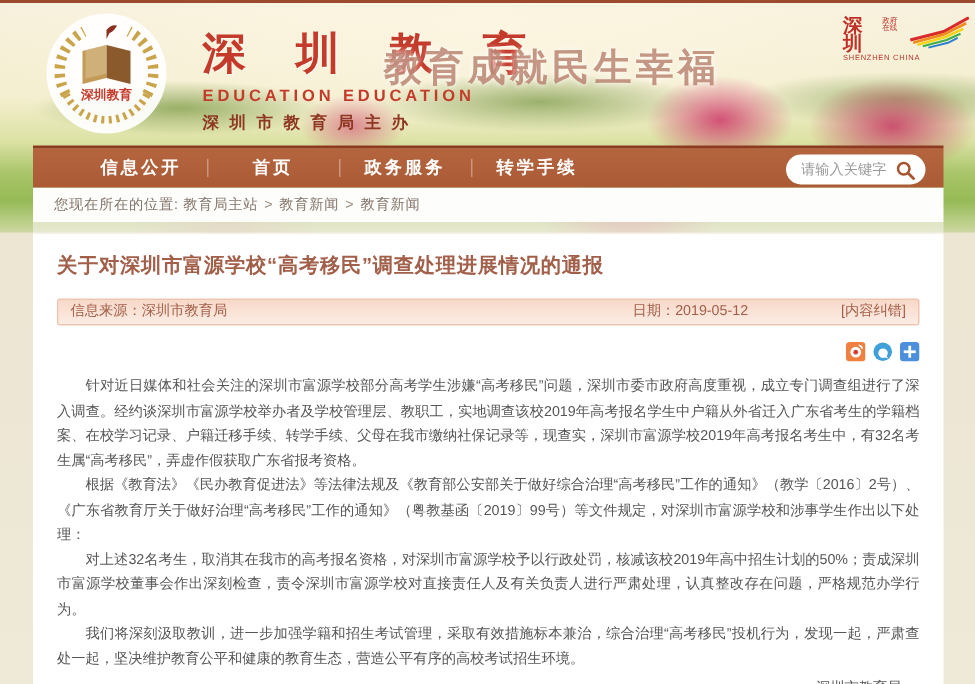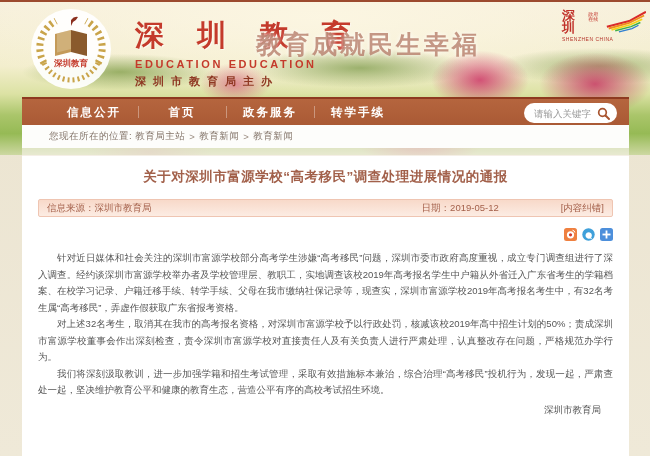--- a/index.html
+++ b/index.html
@@ -37,21 +37,21 @@
   .brand-en { font-size:11px; font-weight:bold; color:#c43a2b; letter-spacing:2.6px; margin-top:2px; }
   .brand-sub { font-size:11px; font-weight:bold; color:#8e3722; letter-spacing:7px; margin-top:4px; }
   .slogan {
     position:absolute; left:256px; top:26px;
     font-family:"Liberation Serif","DejaVu Serif",serif; font-weight:bold;
     font-size:25px; letter-spacing:3px; color:rgba(178,118,98,.75);
     text-shadow:0 0 4px rgba(255,255,255,.9); white-space:nowrap;
   }
   .city-logo { position:absolute; left:562px; top:9px; width:84px; }
   .city-logo-row { display:flex; align-items:flex-start; }
-  .city-cn { font-family:Liberation Mono, monospace; font-weight:bold; font-size:13px; color:#c03028; line-height:12px; }
+  .city-cn { font-family:Liberation Sans, sans-serif; font-weight:bold; font-size:13px; color:#c03028; line-height:12px; }
   .city-tag { font-size:5px; color:#c03028; width:16px; line-height:5px; margin-left:2px; margin-top:1px; }
   .city-en { font-size:5px; color:#b5352c; letter-spacing:.5px; margin-top:1px; }
   
   .column { position:absolute; left:22px; top:97px; width:607px; height:359px; }
   .mainnav {
     height:28px; background:linear-gradient(180deg,#b5653e 0%,#aa5a35 100%);
     border-top:2px solid #8e3a20; display:flex; align-items:center; position:relative;
     padding-left:28px;
   }
   .nav-item {
@@ -66,30 +66,30 @@
     position:absolute; right:12px; top:4px; width:93px; height:20px;
     background:#fff; border-radius:10px; display:flex; align-items:center; padding:0 6px 0 10px;
   }
   .search-pill input {
     border:none; outline:none; flex:1; font-size:9.5px; color:#555; background:transparent; min-width:0;
   }
   .search-pill input::placeholder { color:#9a9a9a; }
   .search-btn { width:14px; height:14px; border:none; background:transparent; cursor:pointer; padding:0; display:flex; align-items:center; }
   .breadcrumb {
     height:23px; background:#fdfdfb; display:flex; align-items:center;
-    font-size:9.5px; color:#84756a; padding-left:27px; letter-spacing:.5px;
+    font-size:9.5px; color:#84756a; padding-left:14px; letter-spacing:.5px;
   }
   .breadcrumb .crumb { cursor:pointer; margin:0 3px; }
   .breadcrumb .sep { margin:0 1px; color:#9a8c80; }
   .band { height:8px; background:rgba(253,248,246,.55); }
   .main {
     background:#ffffff; height:300px; padding:12px 16px 0 16px; position:relative;
   }
   .article-title {
-    text-align:center; font-size:13.5px; font-weight:bold; color:#a2604a; letter-spacing:.5px;
+    text-align:left; font-size:13.5px; font-weight:bold; color:#a2604a; letter-spacing:.5px;
   }
   .meta-bar {
     margin-top:13px; height:18px; line-height:16px;
     background:linear-gradient(180deg,#f8d9c9 0%,#fcece3 100%);
     border:1px solid #efc5b2; border-radius:2px;
     display:flex; align-items:center; font-size:9.5px; color:#a35f49; padding:0 8px;
   }
   .meta-source { flex:1; }
   .meta-date { margin-right:62px; }
   .meta-correct { cursor:pointer; color:#a35f49; }
@@ -194,20 +194,21 @@
       </svg>
       <svg class="share-ic" viewBox="0 0 13 13">
         <rect x="0" y="0" width="13" height="13" rx="2.5" fill="#4d8fdb"></rect>
         <rect x="5.6" y="2.5" width="1.8" height="8" fill="#ffffff"></rect>
         <rect x="2.5" y="5.6" width="8" height="1.8" fill="#ffffff"></rect>
       </svg>
     </div>
 
     <div class="body-text">
       <p>针对近日媒体和社会关注的深圳市富源学校部分高考学生涉嫌“高考移民”问题，深圳市委市政府高度重视，成立专门调查组进行了深入调查。经约谈深圳市富源学校举办者及学校管理层、教职工，实地调查该校2019年高考报名学生中户籍从外省迁入广东省考生的学籍档案、在校学习记录、户籍迁移手续、转学手续、父母在我市缴纳社保记录等，现查实，深圳市富源学校2019年高考报名考生中，有32名考生属“高考移民”，弄虚作假获取广东省报考资格。</p>
+      <p>根据《教育法》《民办教育促进法》等法律法规及《教育部公安部关于做好综合治理“高考移民”工作的通知》（教学〔2016〕2号）、《广东省教育厅关于做好治理“高考移民”工作的通知》（粤教基函〔2019〕99号）等文件规定，对深圳市富源学校和涉事学生作出以下处理：</p>
       <p>对上述32名考生，取消其在我市的高考报名资格，对深圳市富源学校予以行政处罚，核减该校2019年高中招生计划的50%；责成深圳市富源学校董事会作出深刻检查，责令深圳市富源学校对直接责任人及有关负责人进行严肃处理，认真整改存在问题，严格规范办学行为。</p>
       <p>我们将深刻汲取教训，进一步加强学籍和招生考试管理，采取有效措施标本兼治，综合治理“高考移民”投机行为，发现一起，严肃查处一起，坚决维护教育公平和健康的教育生态，营造公平有序的高校考试招生环境。</p>
     </div>
 
     <div class="sign-block">
       <div>深圳市教育局</div>
 
     </div>
   </div>
 </div>

